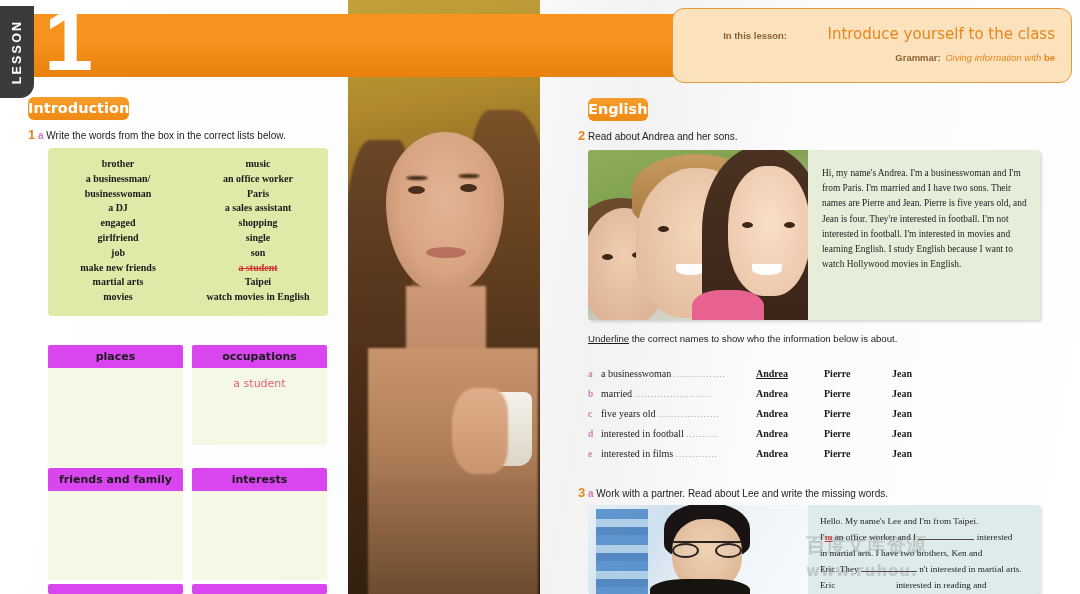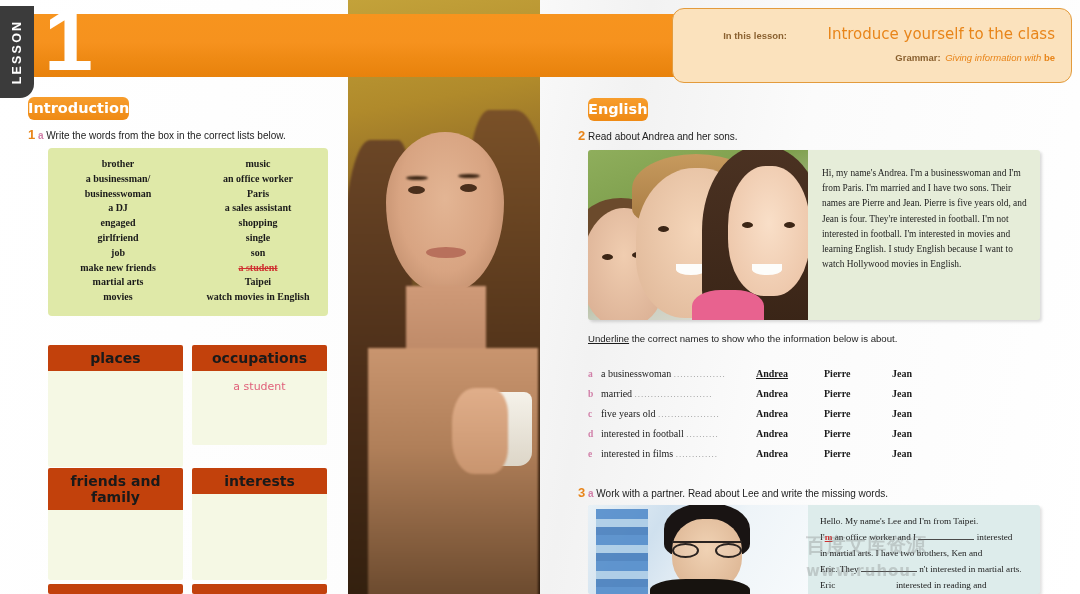--- a/index.html
+++ b/index.html
@@ -145,21 +145,21 @@
   }
   .wordbox .w {
     font-family:"Liberation Serif", serif; font-size:10px;
     color:#1a1a1a; font-weight:bold; text-align:center; line-height:1.28;
   }
   .wordbox .w.struck { color:#cf3030; text-decoration:line-through; }
 
   
   .catbox { position:absolute; width:135px; z-index:15; border-radius:2px; overflow:hidden; }
   .catbox .hd {
-    background:#c2410c; text-align:center; font-size:14px; font-weight:bold;
+    background:#d946ef; text-align:center; font-size:11px; font-weight:bold;
     color:#1a1a1a; padding:5px 0 5px; font-family:"DejaVu Sans",sans-serif;
   }
   .catbox .bd { background:#f5f8e4; }
   .catbox .ans {
     color:#e0607a; font-size:11px; text-align:center; padding-top:9px;
     font-family:"DejaVu Sans",sans-serif;
   }
 
   
   .read-panel {

